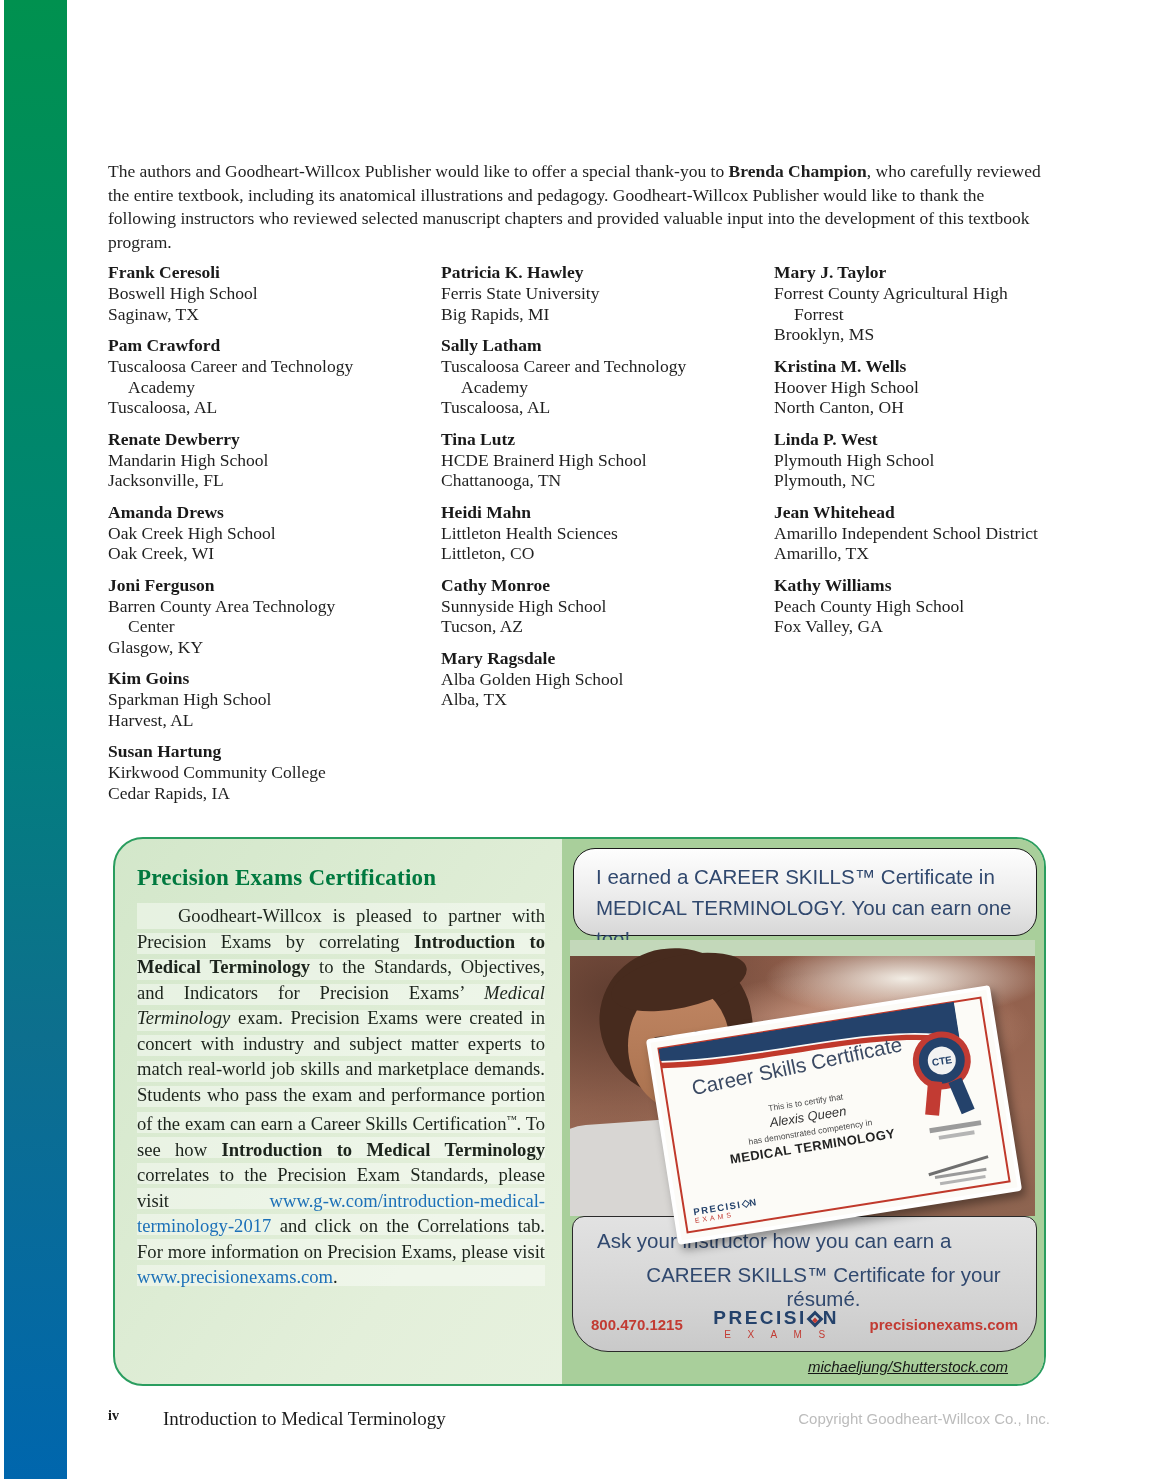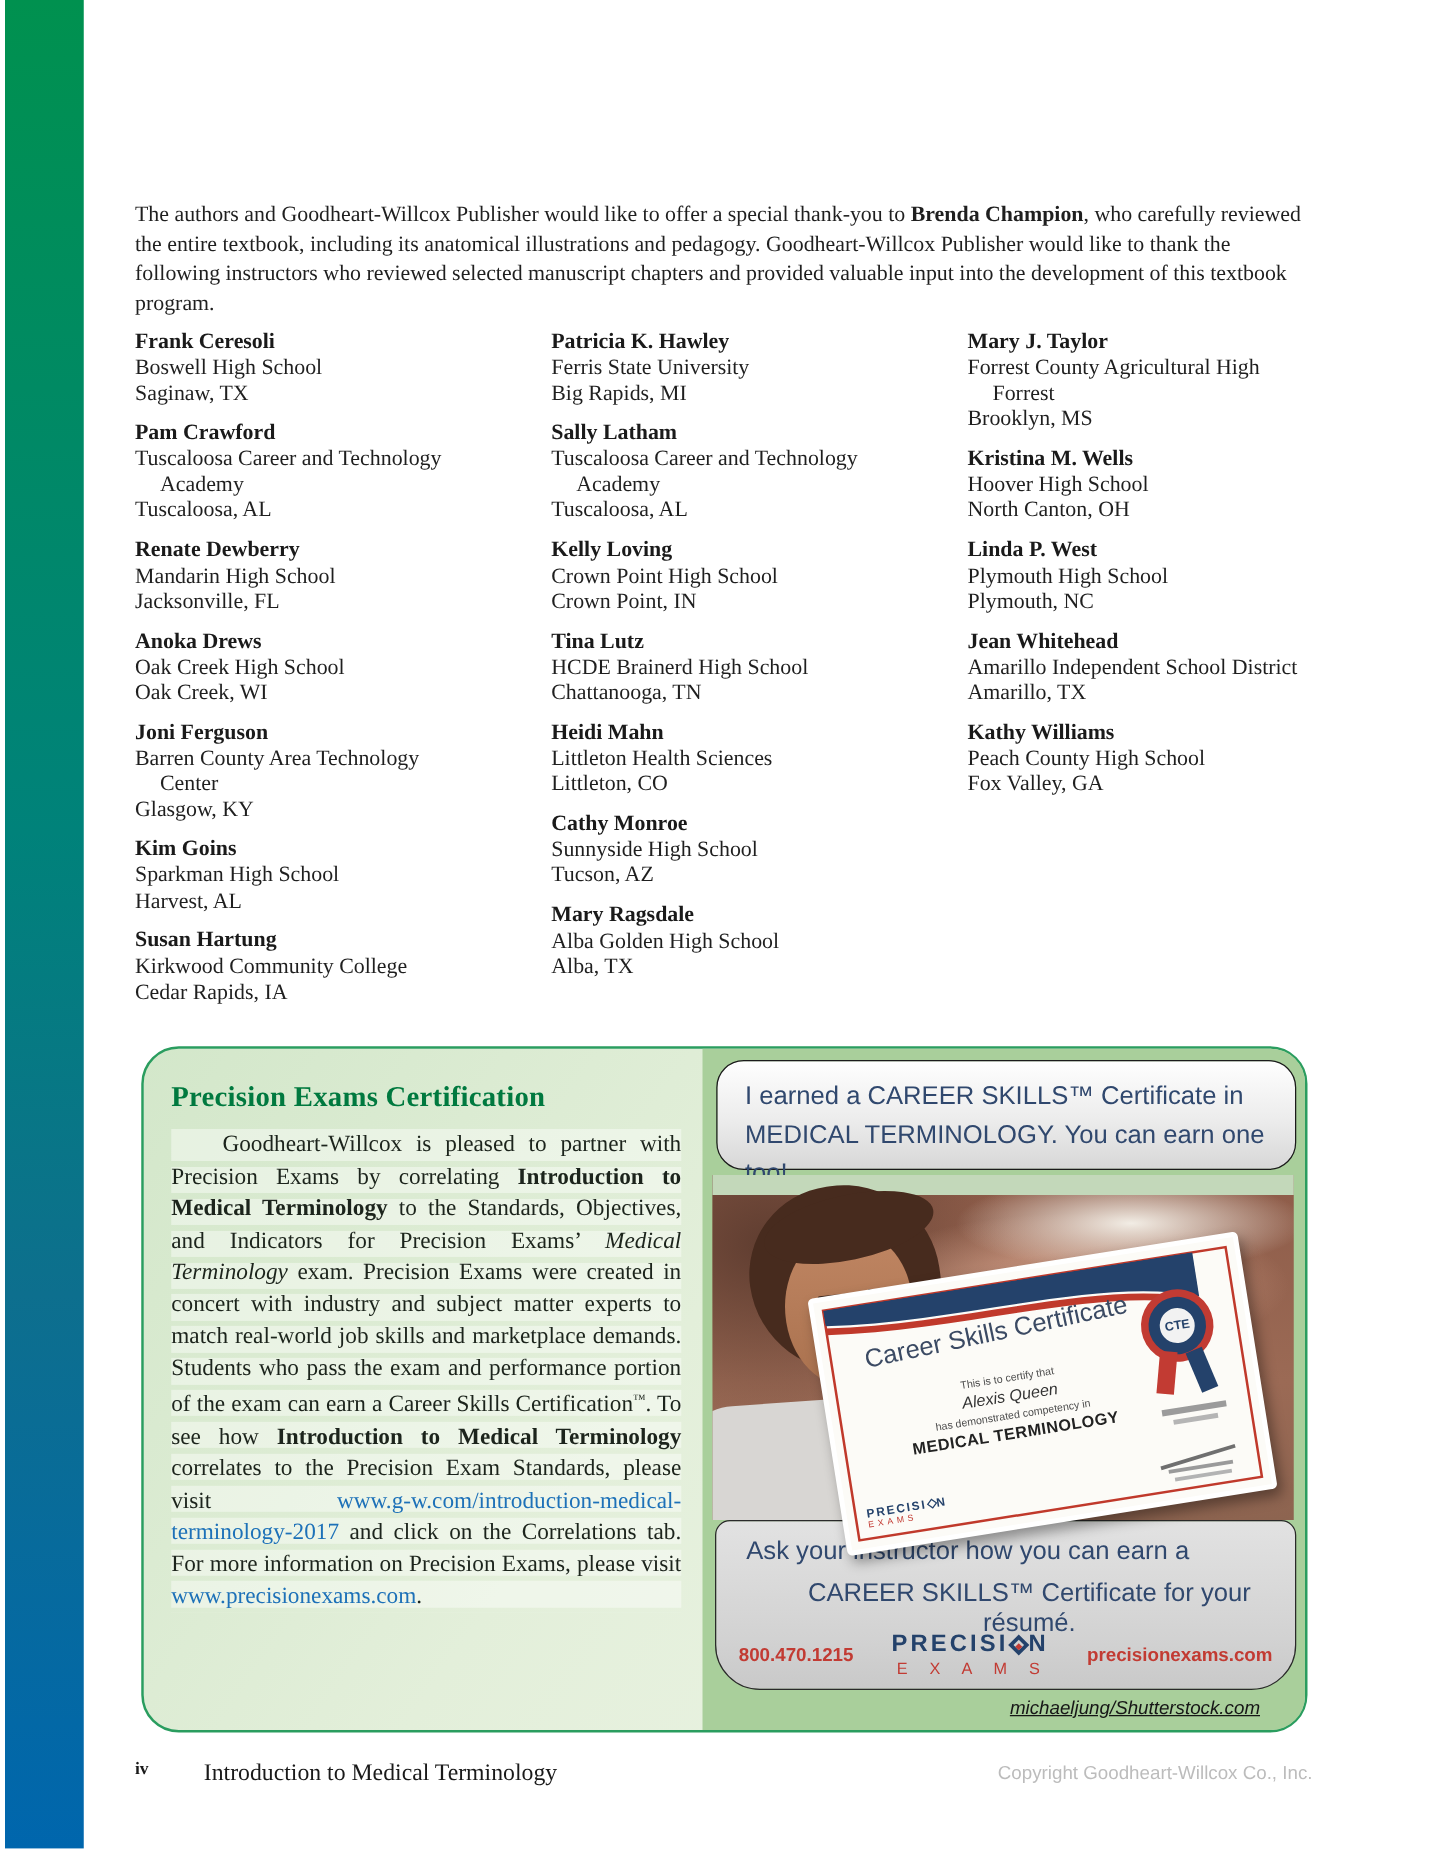--- a/index.html
+++ b/index.html
@@ -133,21 +133,21 @@
     font-family:"Liberation Sans", sans-serif;
   }
   .ad-line1 { position:absolute; left:24px; top:12px; font-size:20.5px; color:#30486e; }
   .ad-line2 { position:absolute; left:0; right:0; top:46px; text-align:center; padding-left:38px; font-size:20.5px; color:#30486e; }
   .ad-bottom-row { position:absolute; left:0; right:0; top:84px; height:46px; display:flex; align-items:center; justify-content:space-between; padding:0 18px; }
   .ad-phone, .ad-site { color:#c23b33; font-size:15px; font-weight:bold; }
   .pe-logo { text-align:center; }
   .pe-word1 { font-size:19px; font-weight:bold; color:#24426b; letter-spacing:2.5px; line-height:18px; }
   .pe-diamond { display:inline-block; width:12px; height:12px; border:3.2px solid #24426b; transform:rotate(45deg); position:relative; margin:0 2px; top:1px; }
   .pe-diamond::after { content:""; position:absolute; left:2px; top:2px; width:4px; height:4px; background:#c23b33; }
-  .pe-word2 { font-size:13px; color:#c23b33; letter-spacing:7px; margin-top:2px; padding-left:4px; }
+  .pe-word2 { font-size:10px; color:#c23b33; letter-spacing:7px; margin-top:2px; padding-left:4px; }
   .ad-credit {
     position:absolute; right:36px; bottom:9px; font-family:"Liberation Sans", sans-serif;
     font-size:15px; font-style:italic; color:#161616; text-decoration:underline;margin-top:33px;
   }
   
   .page-footer { position:absolute; left:108px; top:1408px; width:942px; }
   .folio { position:absolute; left:0; top:0; font-weight:bold; font-size:14px; color:#1a1a1a; }
   .book-title { position:absolute; left:55px; top:0; font-size:19px; color:#1a1a1a; }
   .copyright { position:absolute; right:0; top:2px; font-family:"Liberation Sans", sans-serif; font-size:15px; color:#bcbcbc; }
 </style>
@@ -172,21 +172,21 @@
           <div class="rev-line">Tuscaloosa Career and Technology</div>
           <div class="rev-line indent">Academy</div>
           <div class="rev-line">Tuscaloosa, AL</div>
         </div>
         <div class="rev-entry">
           <div class="rev-name">Renate Dewberry</div>
           <div class="rev-line">Mandarin High School</div>
           <div class="rev-line">Jacksonville, FL</div>
         </div>
         <div class="rev-entry">
-          <div class="rev-name">Anoka Drews</div>
+          <div class="rev-name">Amanda Drews</div>
           <div class="rev-line">Oak Creek High School</div>
           <div class="rev-line">Oak Creek, WI</div>
         </div>
         <div class="rev-entry">
           <div class="rev-name">Joni Ferguson</div>
           <div class="rev-line">Barren County Area Technology</div>
           <div class="rev-line indent">Center</div>
           <div class="rev-line">Glasgow, KY</div>
         </div>
         <div class="rev-entry">
@@ -204,25 +204,20 @@
         <div class="rev-entry">
           <div class="rev-name">Patricia K. Hawley</div>
           <div class="rev-line">Ferris State University</div>
           <div class="rev-line">Big Rapids, MI</div>
         </div>
         <div class="rev-entry">
           <div class="rev-name">Sally Latham</div>
           <div class="rev-line">Tuscaloosa Career and Technology</div>
           <div class="rev-line indent">Academy</div>
           <div class="rev-line">Tuscaloosa, AL</div>
-        </div>
-        <div class="rev-entry">
-          <div class="rev-name">Kelly Loving</div>
-          <div class="rev-line">Crown Point High School</div>
-          <div class="rev-line">Crown Point, IN</div>
         </div>
         <div class="rev-entry">
           <div class="rev-name">Tina Lutz</div>
           <div class="rev-line">HCDE Brainerd High School</div>
           <div class="rev-line">Chattanooga, TN</div>
         </div>
         <div class="rev-entry">
           <div class="rev-name">Heidi Mahn</div>
           <div class="rev-line">Littleton Health Sciences</div>
           <div class="rev-line">Littleton, CO</div>

